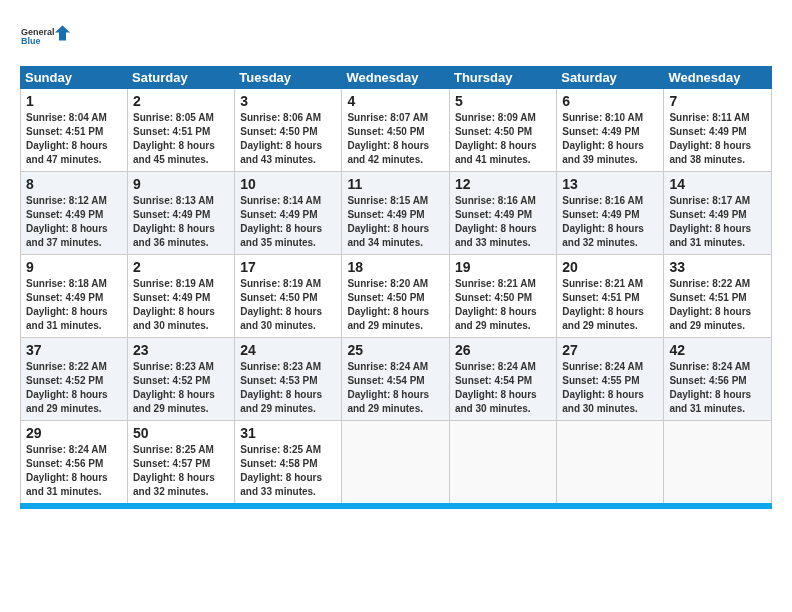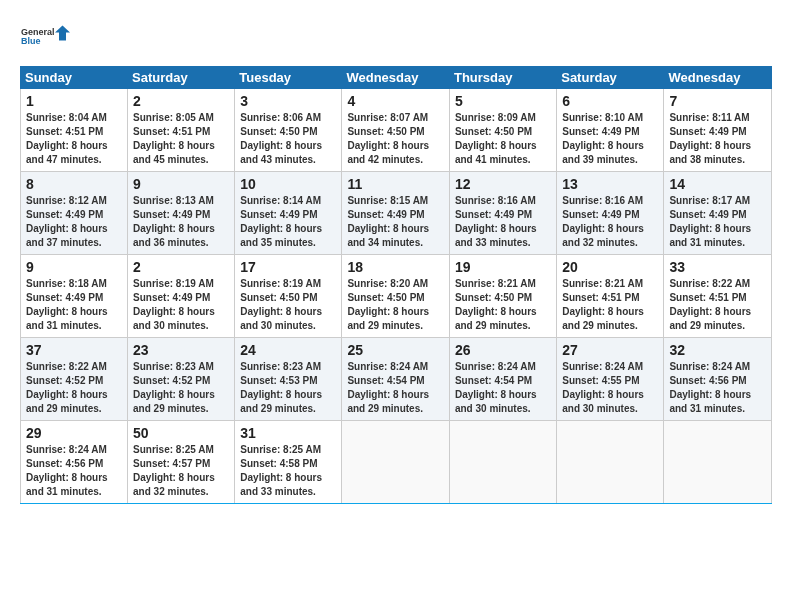--- a/index.html
+++ b/index.html
@@ -68,21 +68,21 @@
     .day-info {
       font-size: 10px;
       color: #333;
       line-height: 1.4;
       font-weight: bold;
     }
     .empty-cell {
       background: #f9f9f9 !important;
     }
     .last-row td {
-      border-bottom: 1px solid #0ea5e9;
+      border-bottom: 6px solid #0ea5e9;
     }
   </style>
 </head>
 <body>
 
 <div class="header">
   <div class="logo">
   <svg width="50" height="40" viewBox="0 0 100 50">
     <text x="2" y="22" font-size="18" font-weight="bold" fill="#333" font-family="Arial">General</text>
     <text x="2" y="40" font-size="18" font-weight="bold" fill="#1a6faf" font-family="Arial">Blue</text>
@@ -325,21 +325,21 @@
       </td>
         <td>
         <span class="day-number">27</span>
         <div class="day-info">
           Sunrise: 8:24 AM<br>
           Sunset: 4:55 PM<br>
           Daylight: 8 hours and 30 minutes.
         </div>
       </td>
         <td>
-        <span class="day-number">32</span>
+        <span class="day-number">42</span>
         <div class="day-info">
           Sunrise: 8:24 AM<br>
           Sunset: 4:56 PM<br>
           Daylight: 8 hours and 31 minutes.
         </div>
       </td>
       </tr>
       <tr class="last-row">
         <td>
         <span class="day-number">29</span>

